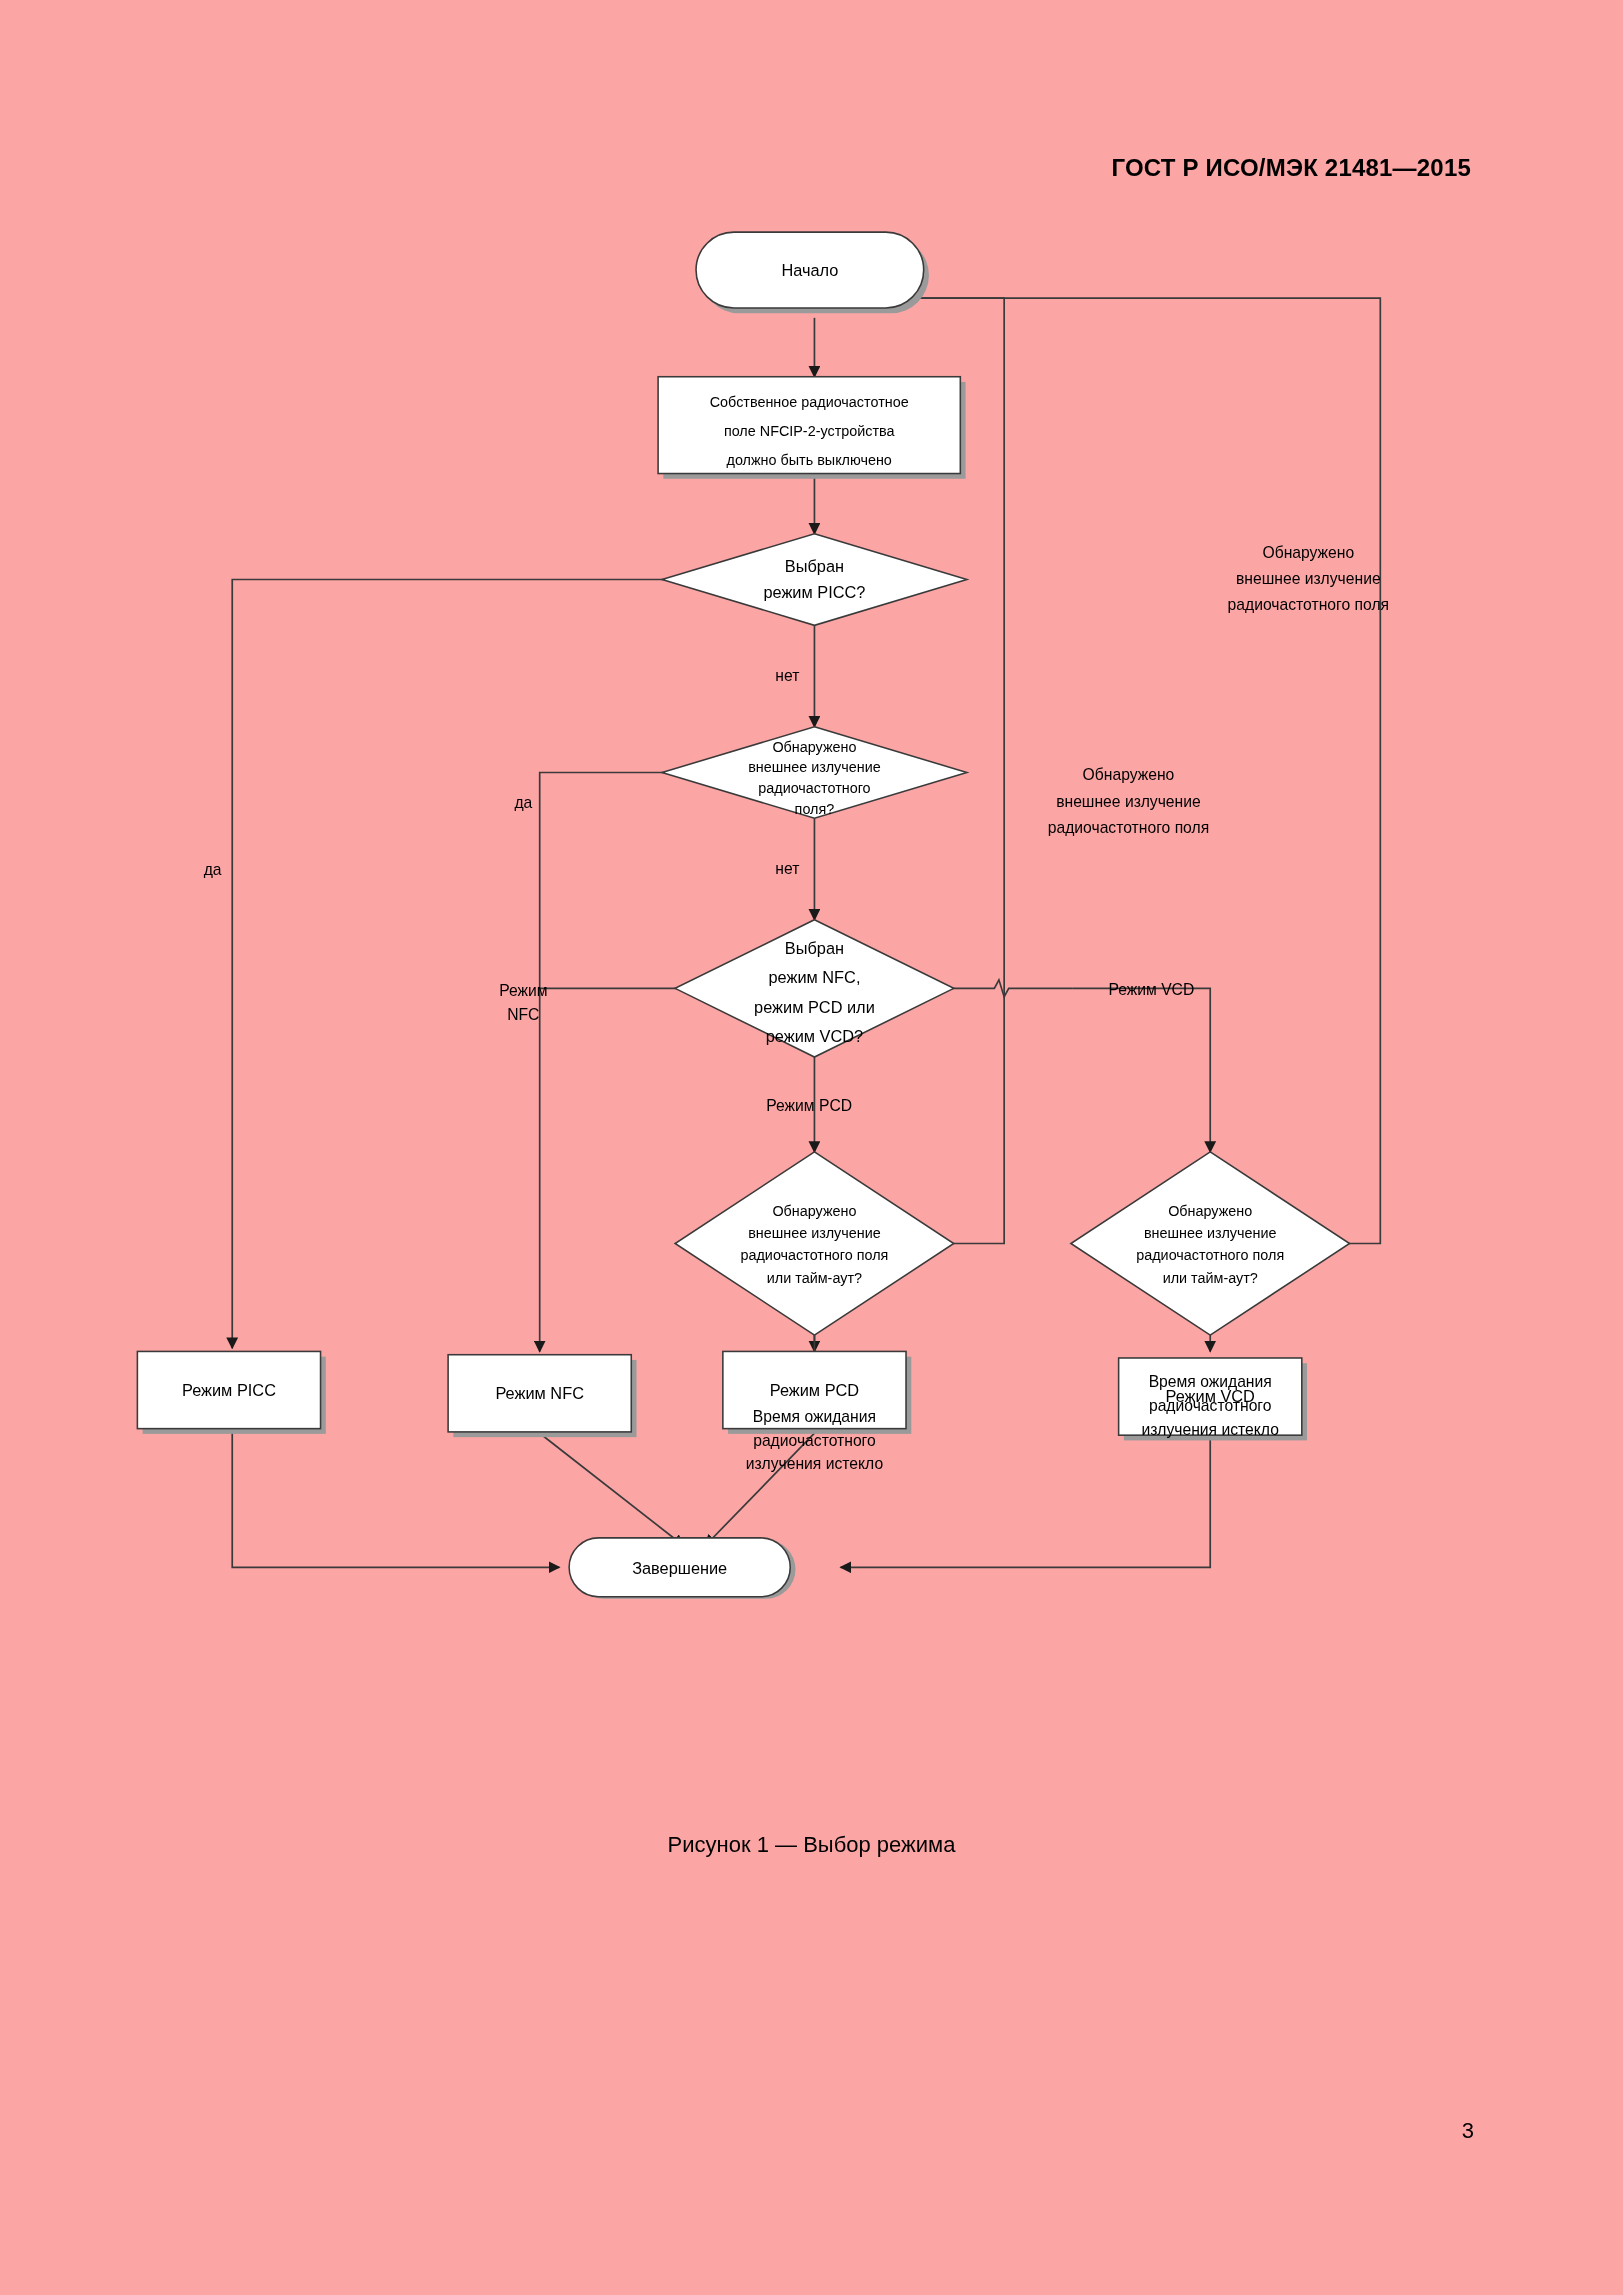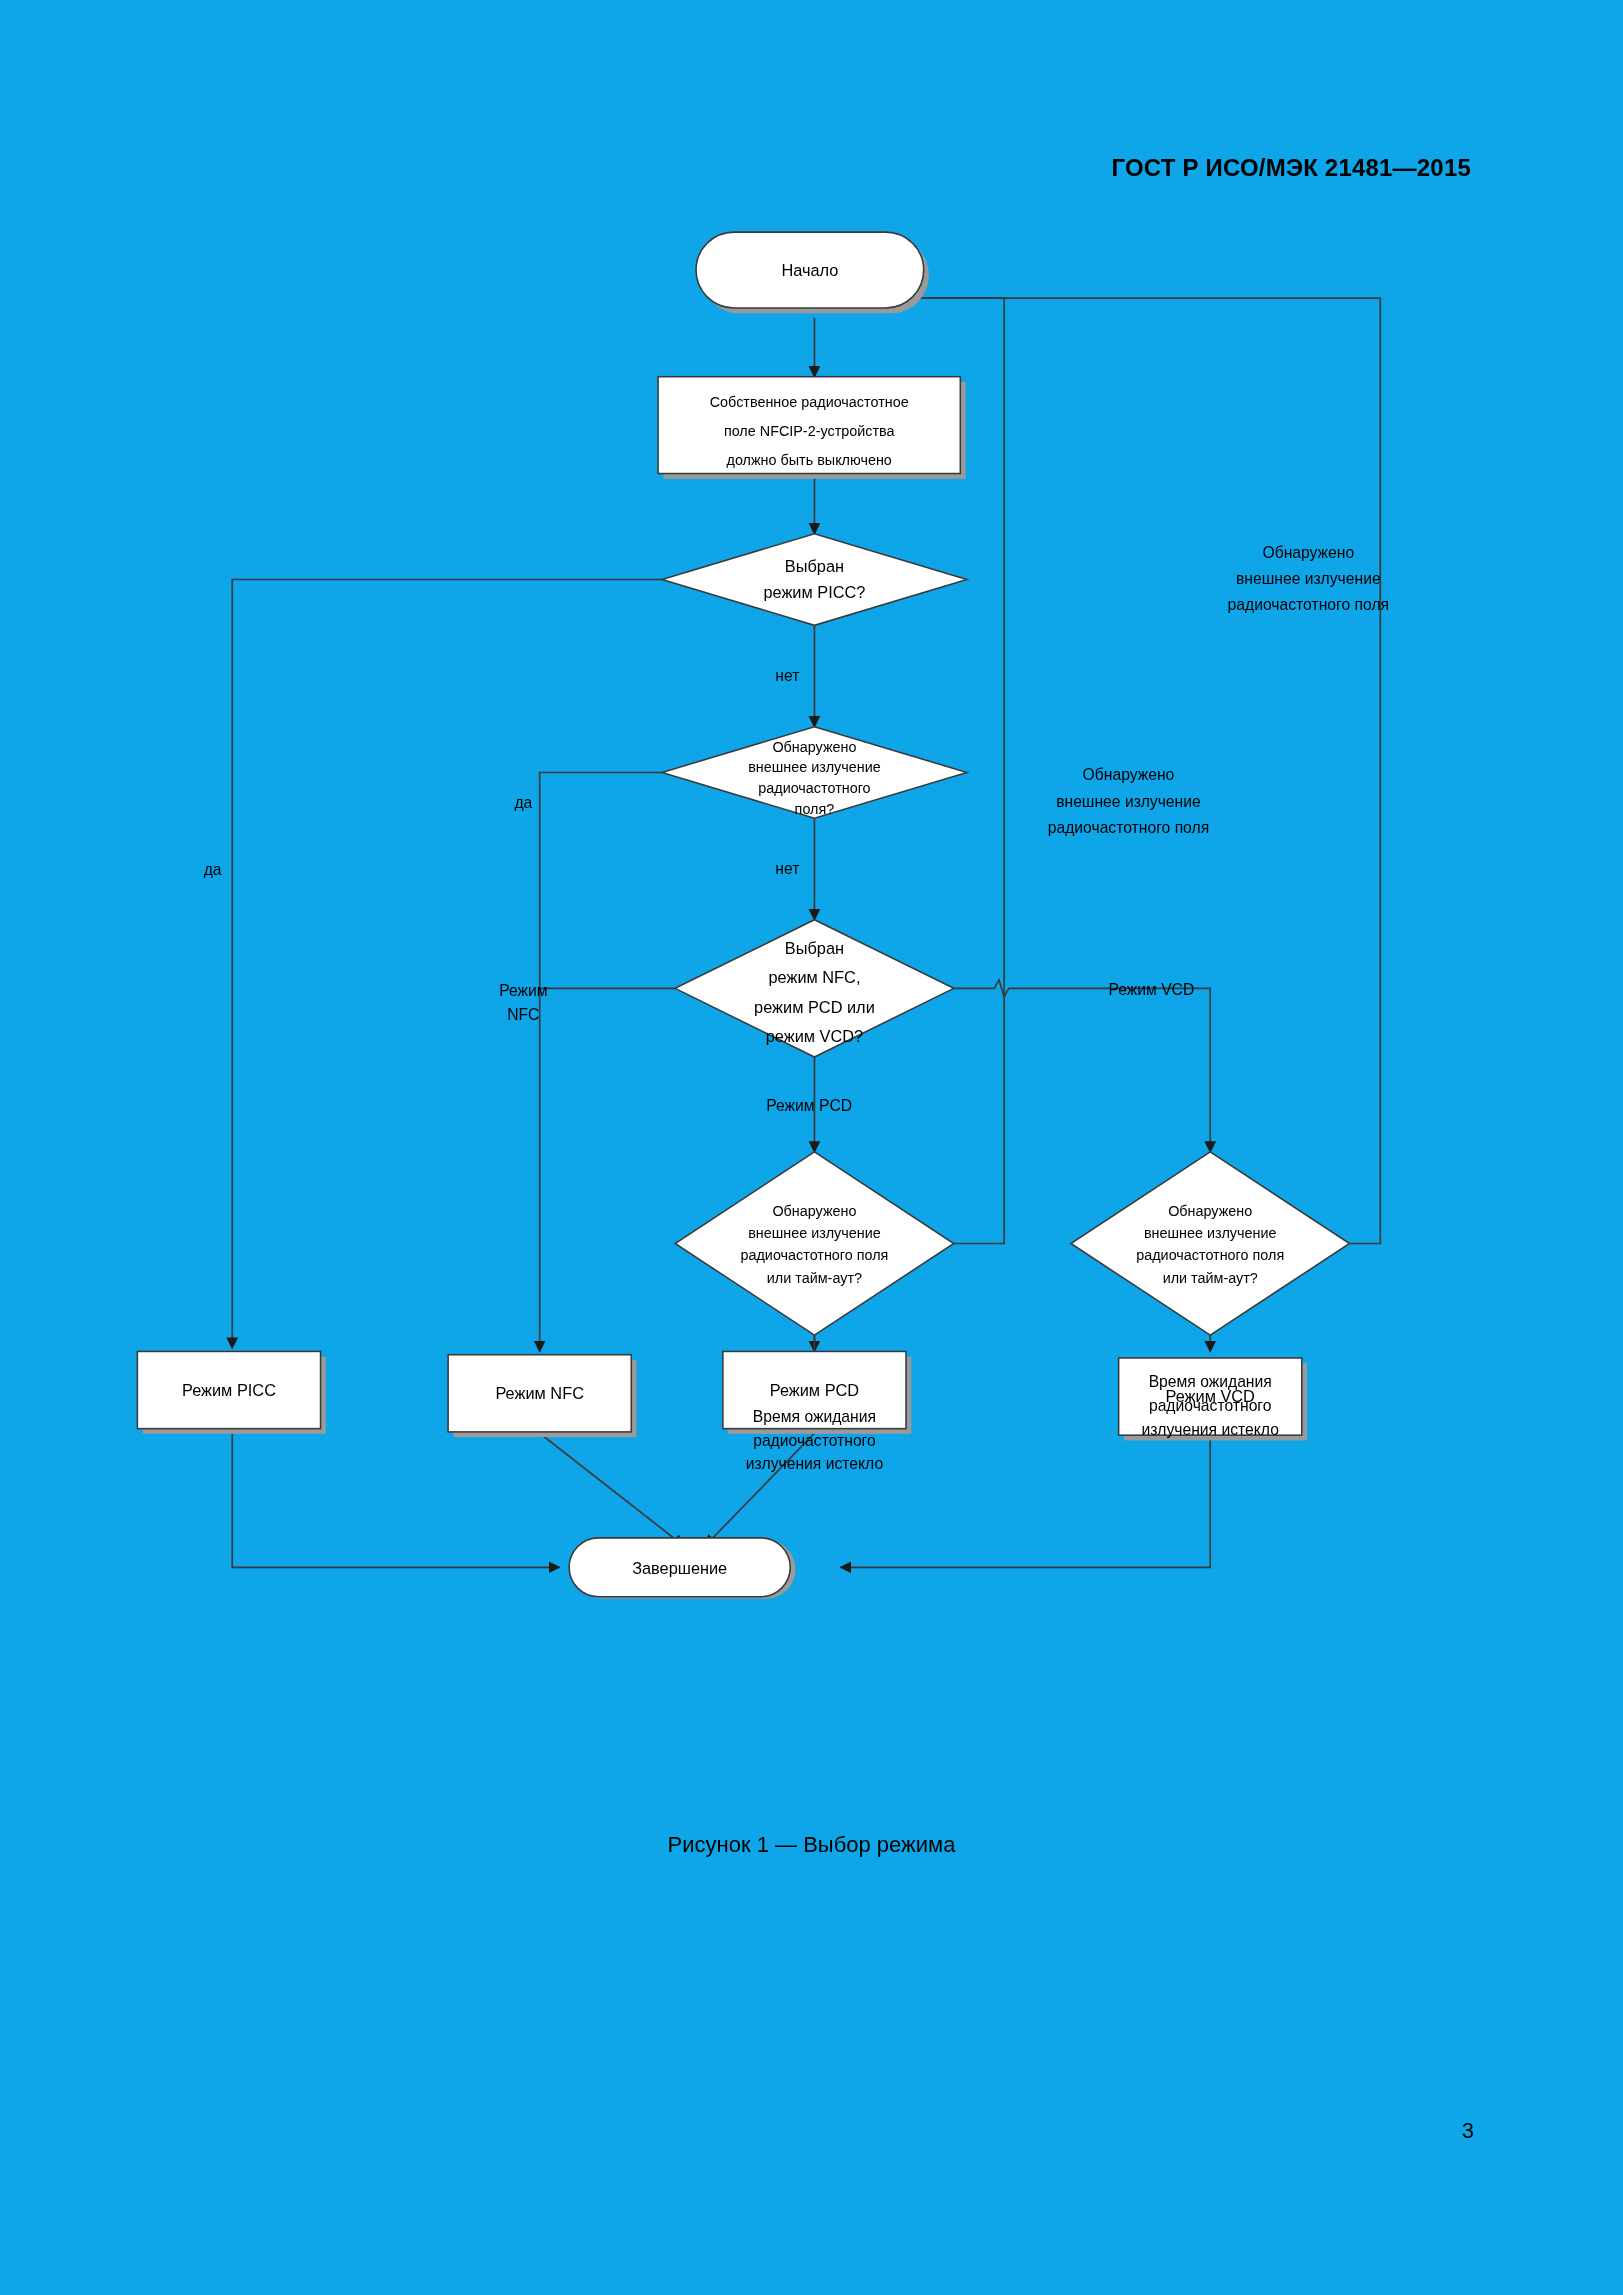--- a/index.html
+++ b/index.html
@@ -12,21 +12,21 @@
     width: 1623px;
     height: 2295px;
     position: relative;
     font-family: "Liberation Sans", sans-serif;
     color: #000000;
     overflow: hidden;
   }
   .page {
     position: absolute;
     inset: 0;
-    background: #0ea5e9;
+    background: #fca5a5;
   }
   #doc-header {
     position: absolute;
     top: 154px;
     right: 152px;
     font-size: 24px;
     font-weight: bold;
     letter-spacing: 0.2px;
     white-space: nowrap;
     text-align: right;

